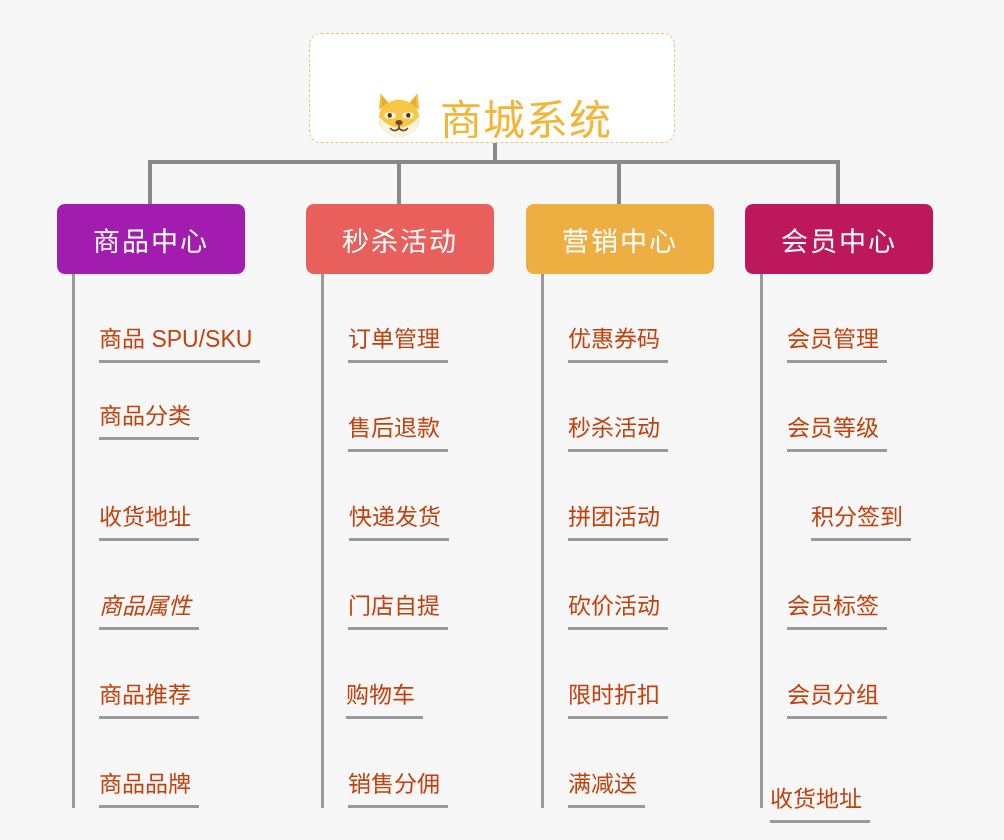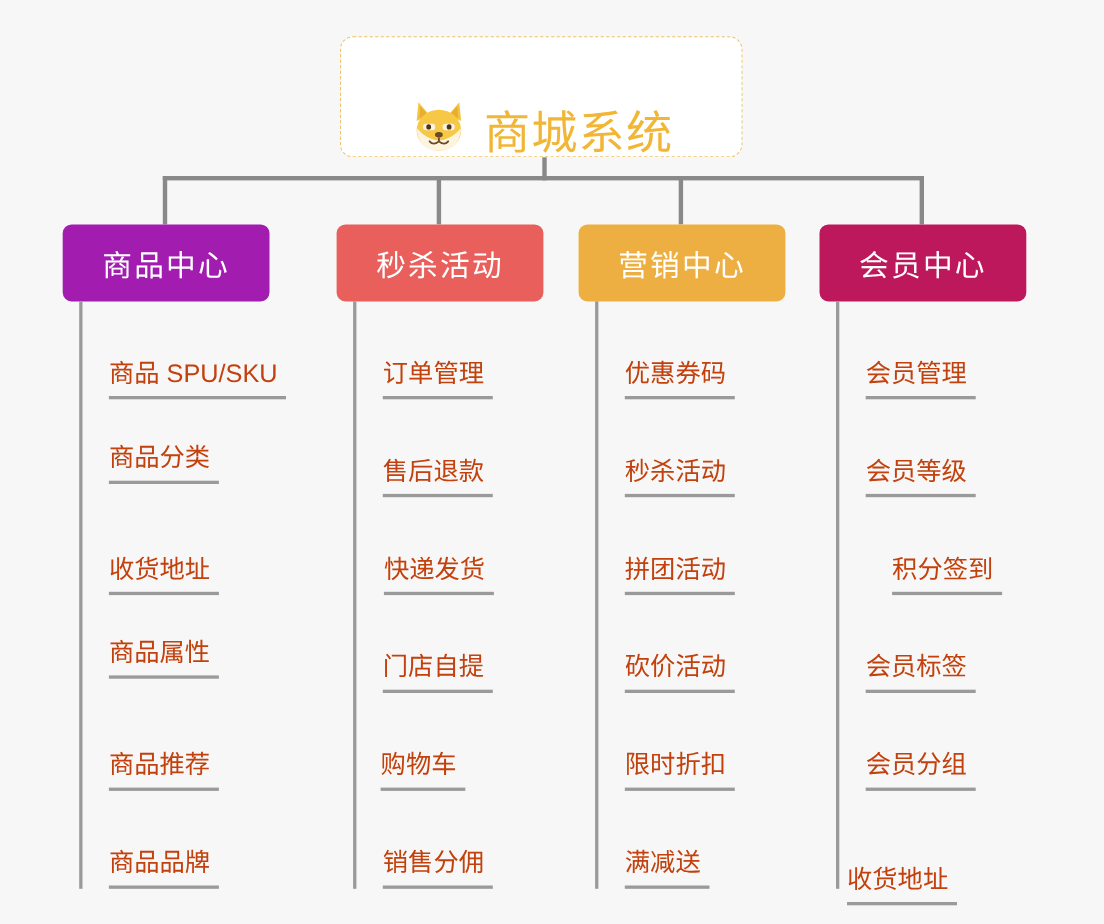--- a/index.html
+++ b/index.html
@@ -159,21 +159,21 @@
     <div class="col-spine" style="height:534px;"></div>
     <div class="leaf" style="top:0px;">
         <span class="leaf-label">商品 SPU/SKU</span>
       </div>
     <div class="leaf" style="top:77px;">
         <span class="leaf-label">商品分类</span>
       </div>
     <div class="leaf" style="top:178px;">
         <span class="leaf-label">收货地址</span>
       </div>
-    <div class="leaf" style="top:254px;">
+    <div class="leaf" style="top:267px;font-style:italic;">
         <span class="leaf-label">商品属性</span>
       </div>
     <div class="leaf" style="top:356px;">
         <span class="leaf-label">商品推荐</span>
       </div>
     <div class="leaf" style="top:445px;">
         <span class="leaf-label">商品品牌</span>
       </div>
   </div>
 

